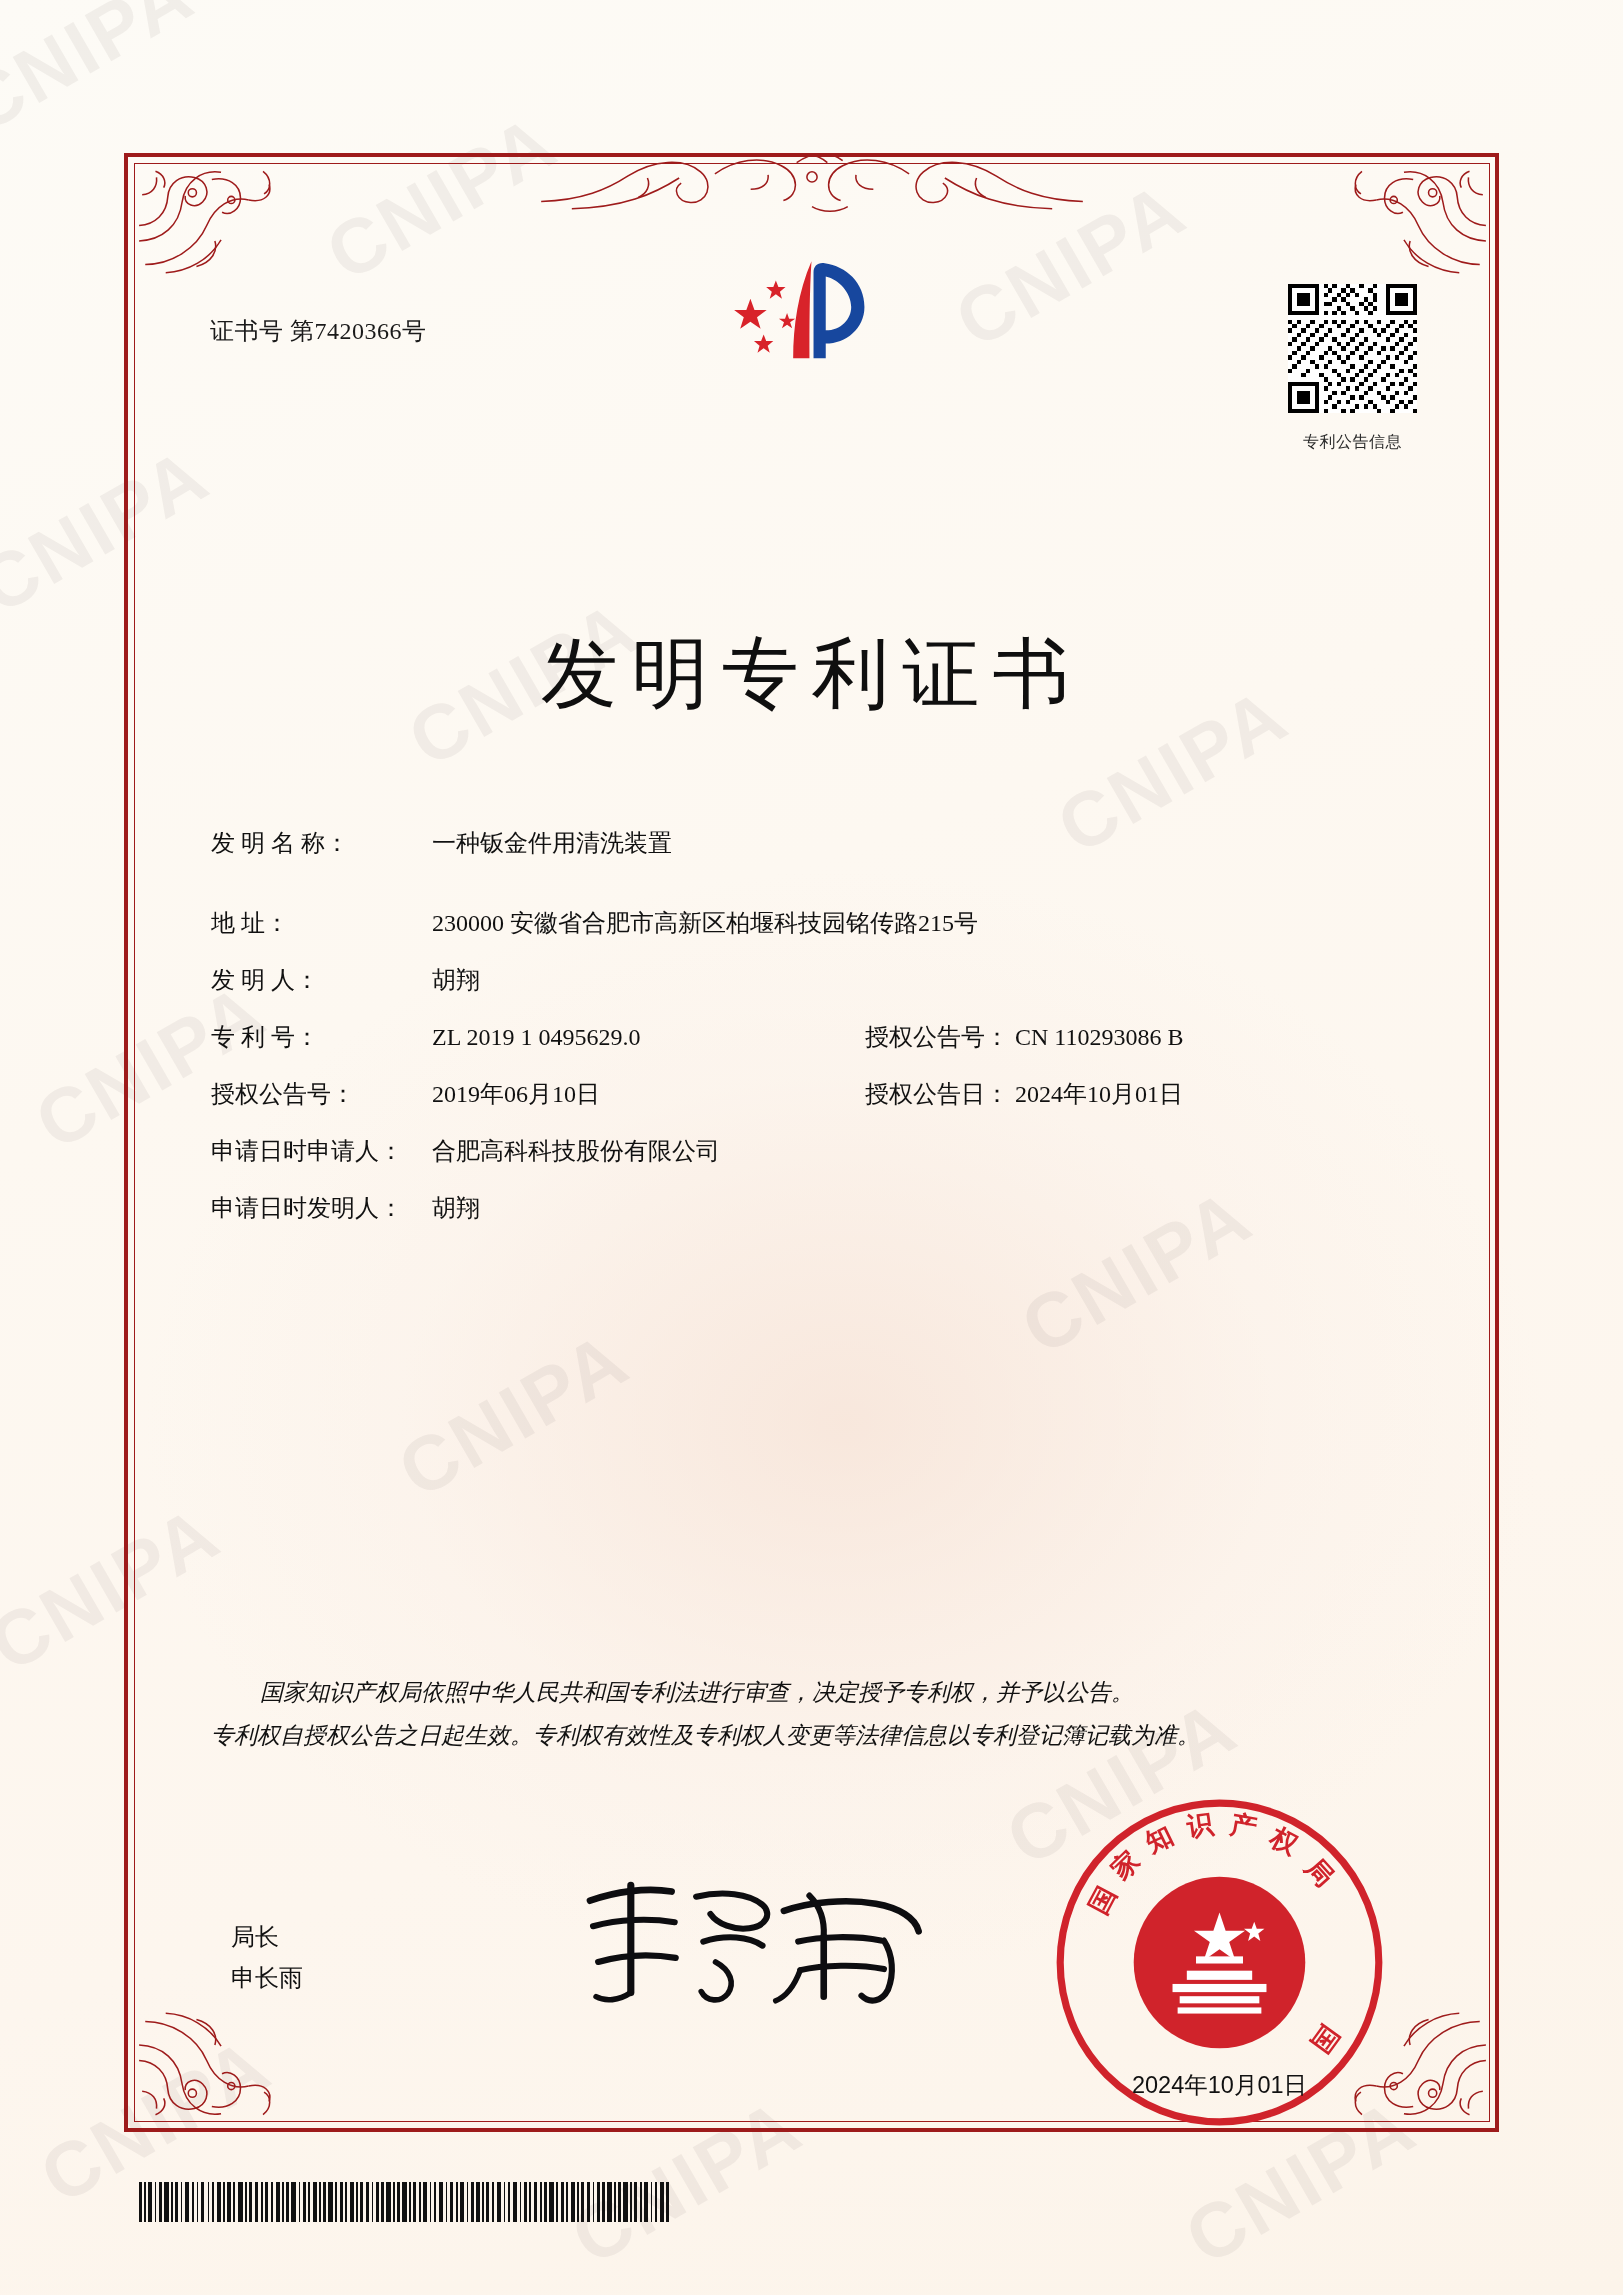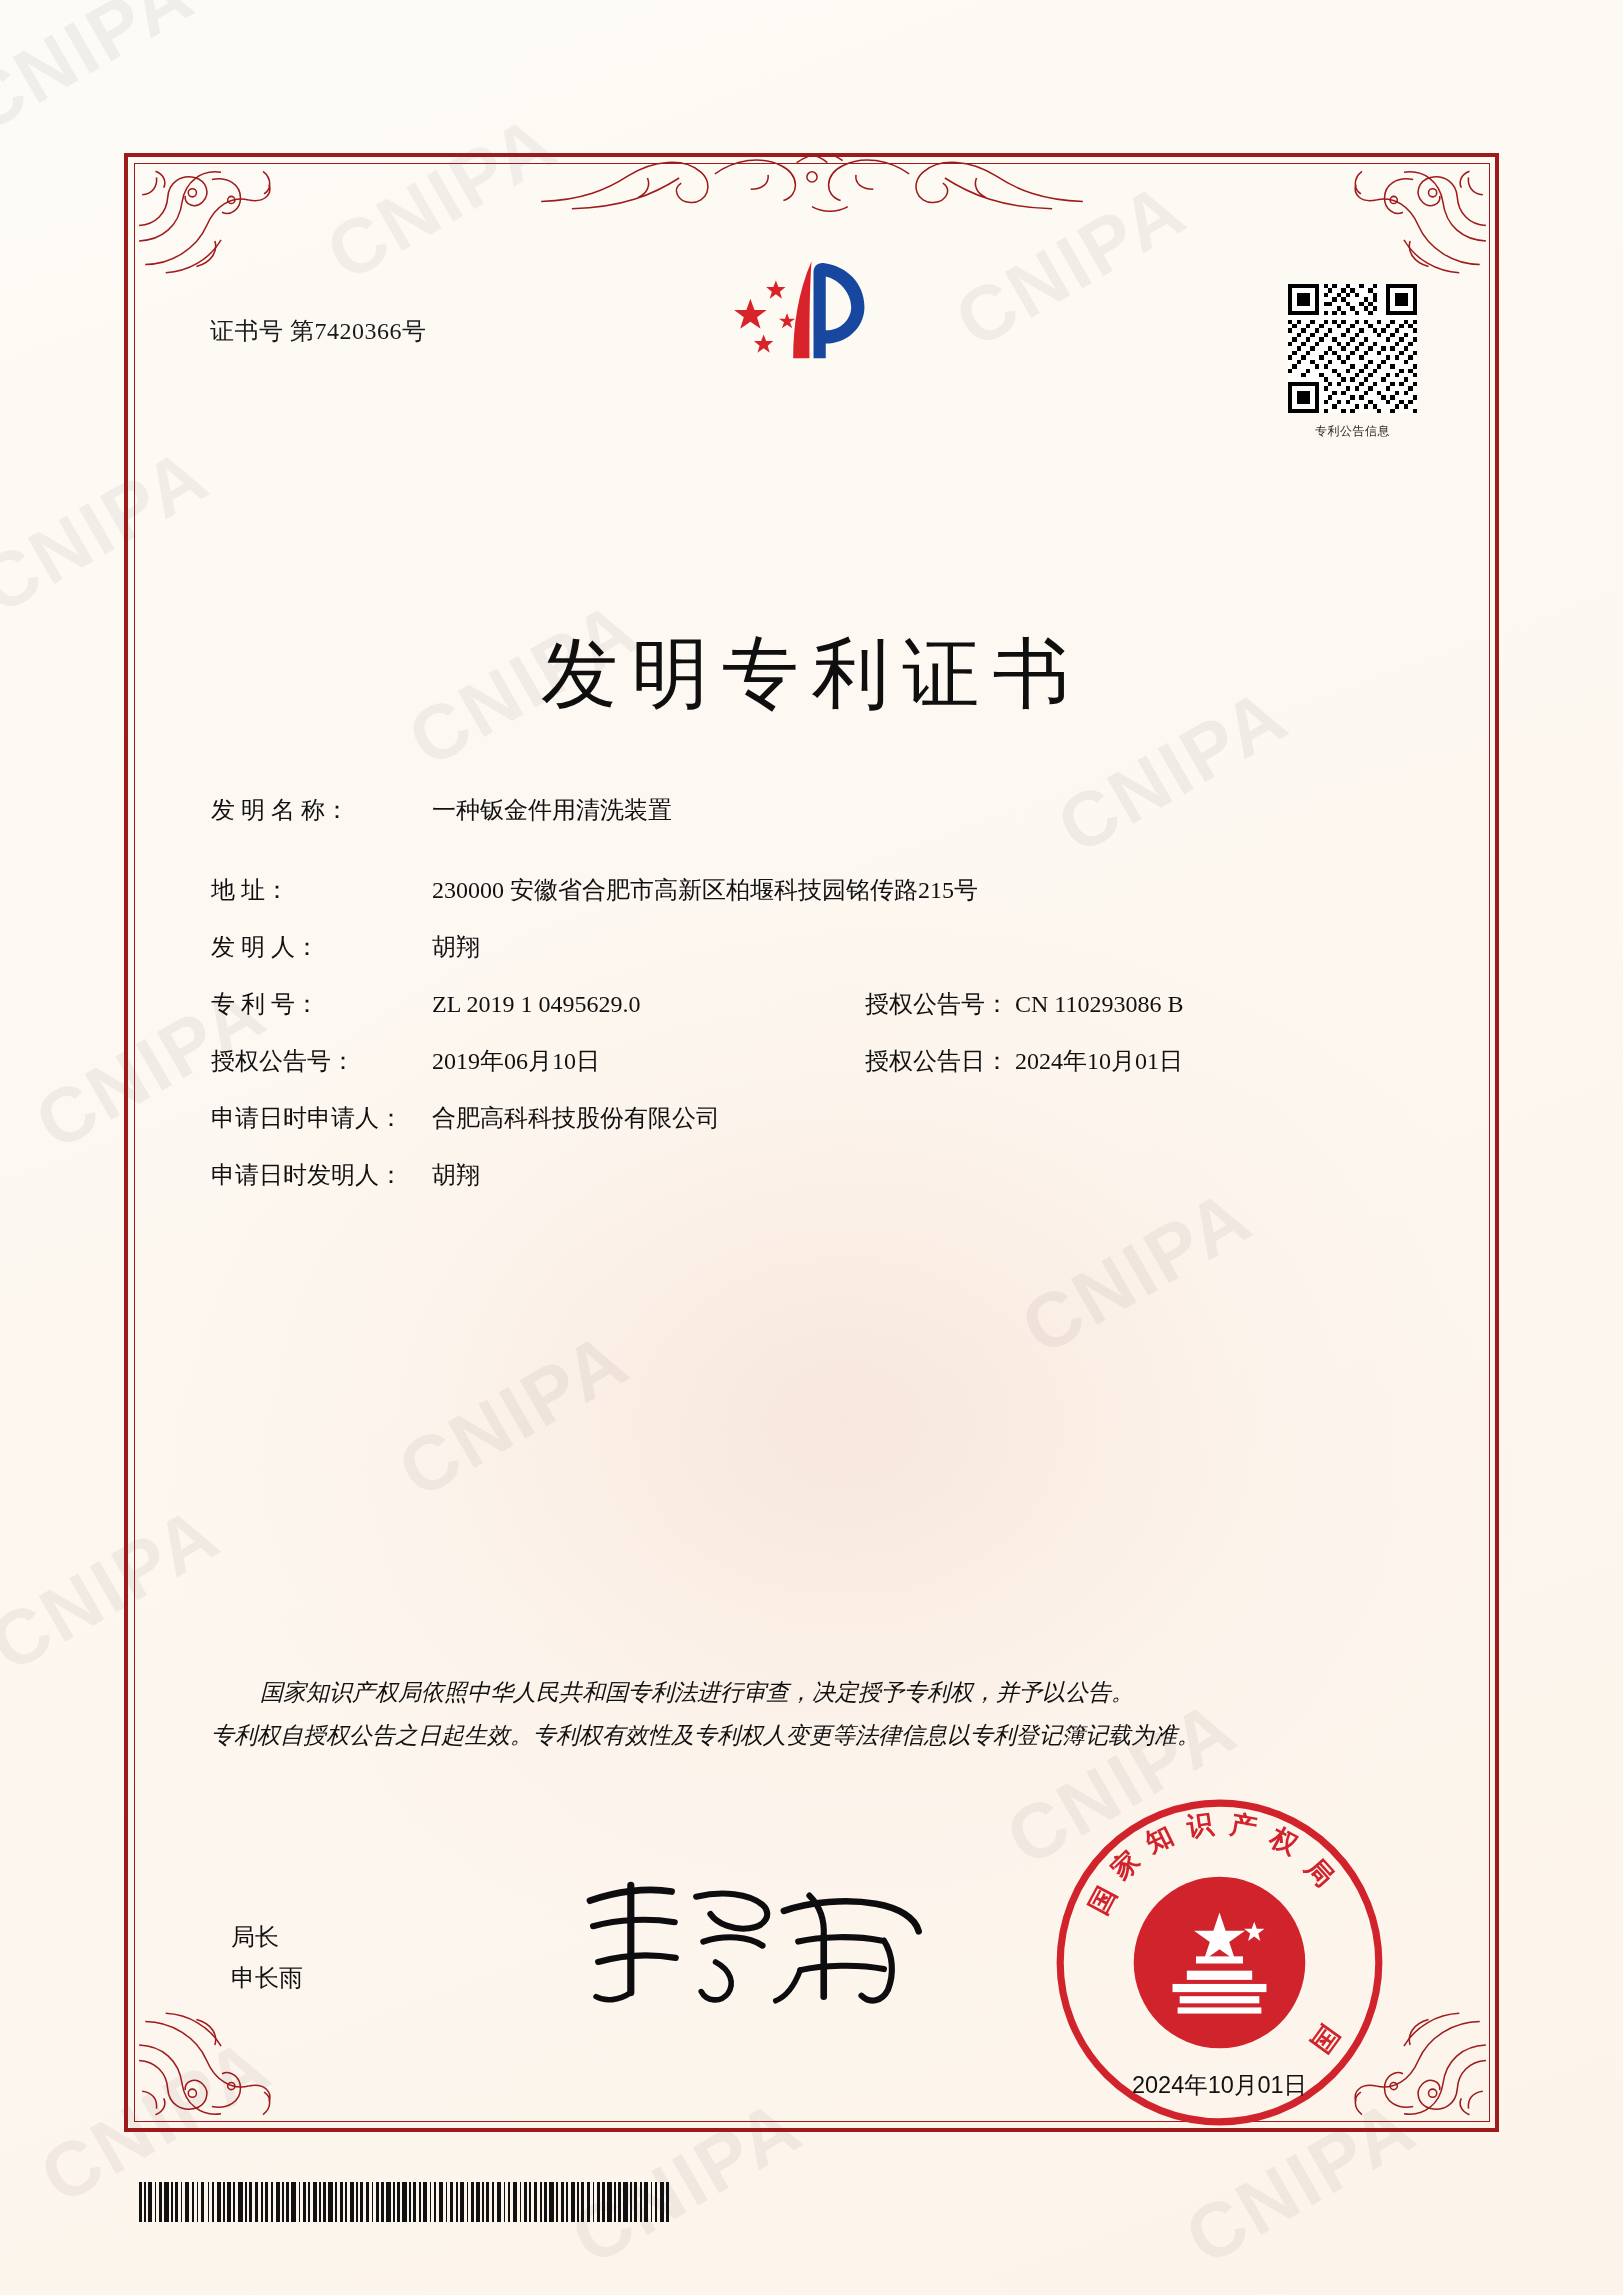--- a/index.html
+++ b/index.html
@@ -120,22 +120,22 @@
     width: 153px;
     text-align: center;
   }
   .qr-img {
     width: 129px;
     height: 129px;
     margin: 0 auto;
     background: #ffffff;
   }
   .qr-caption {
-    margin-top: 10px;
-    font-size: 12px;
+    margin-top: 19px;
+    font-size: 16px;
     color: #2b2b2b;
     letter-spacing: 0.5px;
   }
 
   .doc-title {
     position: absolute;
     left: 0;
     right: 0;
     top: 460px;
     text-align: center;
@@ -143,21 +143,21 @@
     font-weight: 400;
     letter-spacing: 13.3px;
     color: #0f0f0f;
     font-family: "DejaVu Serif", serif;
   }
 
   
   .fields {
     position: absolute;
     left: 77px;
-    top: 631px;
+    top: 664px;
     width: 1217px;
   }
   .row {
     position: relative;
     height: 57px;
     font-size: 24px;
     color: #111;
     white-space: nowrap;
   }
   .row .lbl {

